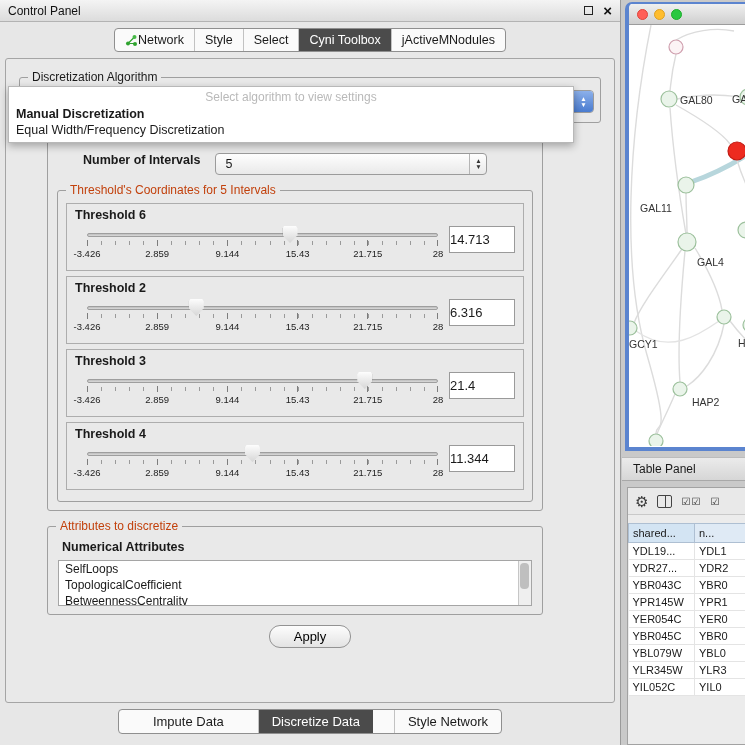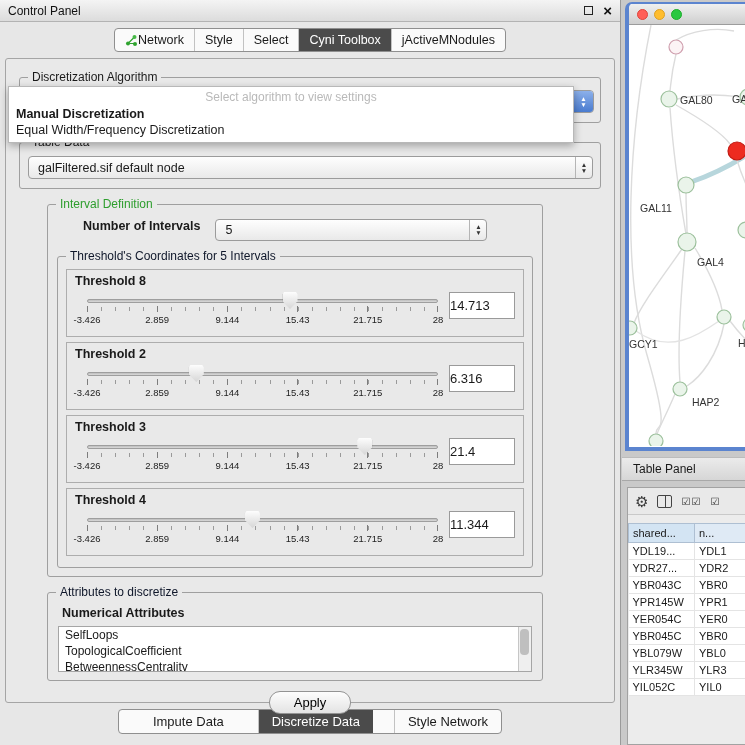--- a/index.html
+++ b/index.html
@@ -20,21 +20,21 @@
   .tabstrip { display:flex; width:max-content; margin:0 auto; border:1px solid #8f8f8f; border-radius:4px; background:#fafafa; overflow:hidden; }
   .tab { padding:4px 10px; font-size:12.5px; display:flex; align-items:center; border-left:1px solid #c2c2c2; white-space:nowrap; cursor:default; }
   .tab:first-child { border-left:none; }
   .tab.selected { background:#4b4b4b; color:#fff; }
 
   .outer-panel { position:relative; margin:6px 5px 0 5px; height:645px; border:1px solid #a5a5a5; border-radius:3px; background:#e9e9e9; padding:10px 13px; }
 
   .group { position:relative; border:1px solid #9f9f9f; border-radius:3px; background:#e9e9e9; }
   .group-title { position:absolute; top:-8px; left:8px; background:#e9e9e9; padding:0 4px; font-size:12px; white-space:nowrap; }
   .group-title.green { color:#2e9e2e; }
-  .group-title.blue { color:#0f172a; }
+  .group-title.blue { color:#c2410c; }
 
   .combo { display:flex; align-items:stretch; height:23px; border:1px solid #9b9b9b; border-radius:4px; background:linear-gradient(#fefefe,#e9e9e9); overflow:hidden; }
   .combo .combo-text { flex:1; display:flex; align-items:center; padding:0 9px; font-size:12.5px; white-space:nowrap; overflow:hidden; }
   .combo .spinner { width:17px; display:flex; flex-direction:column; align-items:center; justify-content:center; border-left:1px solid #b5b5b5; font-size:6.5px; line-height:6px; color:#333; }
   .combo .spinner.blue-cap { width:20px; background:linear-gradient(#8cb0ea,#4a7cd0); color:#fff; border-left:1px solid #3b6cc0; }
 
   .algo-group { margin-top:8px; height:46px; padding:12px 6px 0 8px; }
   .popup-overlay { position:absolute; left:2px; top:27px; width:566px; background:#ffffff; border:1px solid #b8b8b8; box-shadow:0 3px 8px rgba(0,0,0,.30); z-index:20; padding-bottom:4px; }
   .popup-placeholder { text-align:center; color:#b9b9b9; font-size:12px; padding:3px 0 2px; }
   .popup-option { font-size:12.5px; padding:1px 7px; }
@@ -158,50 +158,40 @@
               </span>
           </div>
         </div>
 
         <div class="popup-overlay">
           <div class="popup-placeholder">Select algorithm to view settings</div>
           <div class="popup-option bold">Manual Discretization</div>
           <div class="popup-option">Equal Width/Frequency Discretization</div>
         </div>
 
-        <div class="group table-data-group">
-          <span class="group-title">Table Data</span>
-          <div class="combo">
-            <span class="combo-text">galFiltered.sif default node</span>
-            <span class="spinner">
-                <span>▲</span>
-                <span>▼</span>
-              </span>
-          </div>
-        </div>
 
         <div class="group interval-group">
           <span class="group-title green">Interval Definition</span>
 
           <div class="num-row">
             <span class="num-label">Number of Intervals</span>
             <div class="combo">
               <span class="combo-text">5</span>
               <span class="spinner">
                   <span>▲</span>
                   <span>▼</span>
                 </span>
             </div>
           </div>
 
           <div class="group thresholds-group">
             <span class="group-title blue">Threshold's Coordinates for 5 Intervals</span>
 
             <div class="threshold-panel">
-              <div class="th-label">Threshold 8</div>
+              <div class="th-label">Threshold 6</div>
               <div class="th-row">
                 <div class="slider">
                   <div class="track"></div>
                   <div class="ticks-minor"></div>
                   <div class="ticks-major"></div>
                   <div class="thumb" style="left: 57.7%;"></div>
                   <div class="scale">
                     <span style="left:0%">-3.426</span>
                     <span style="left:20%">2.859</span>
                     <span style="left:40%">9.144</span>

